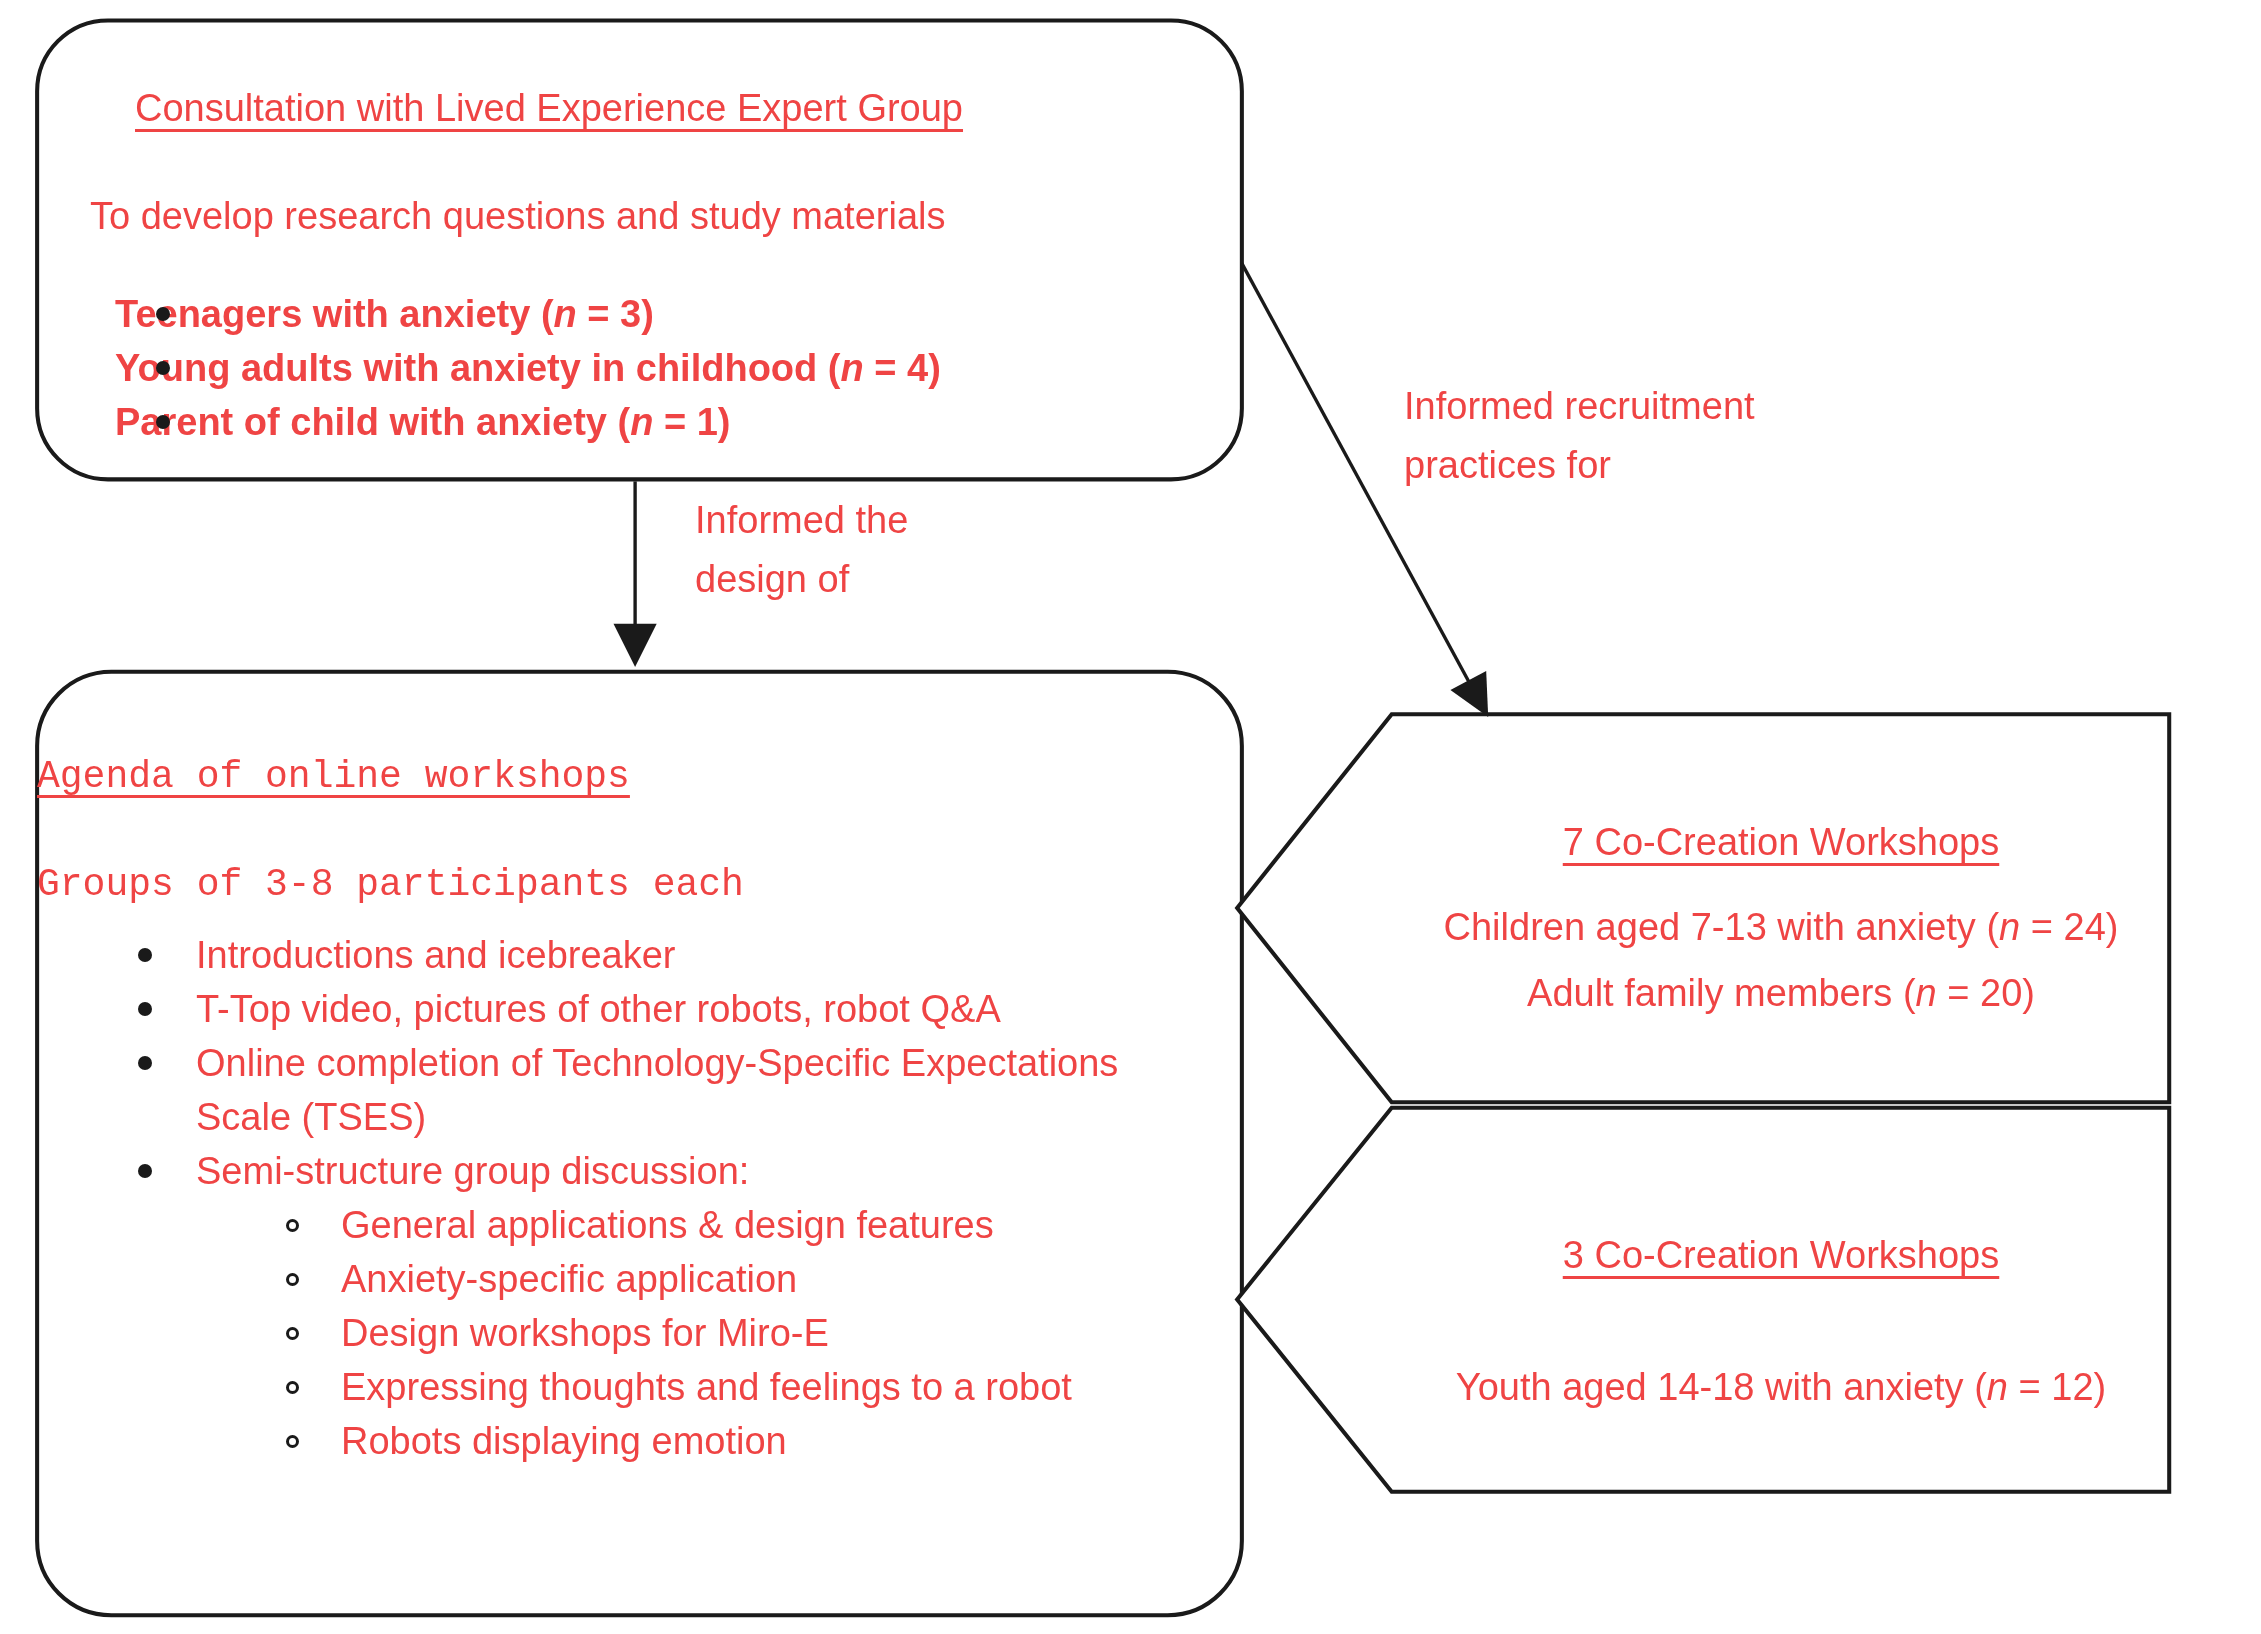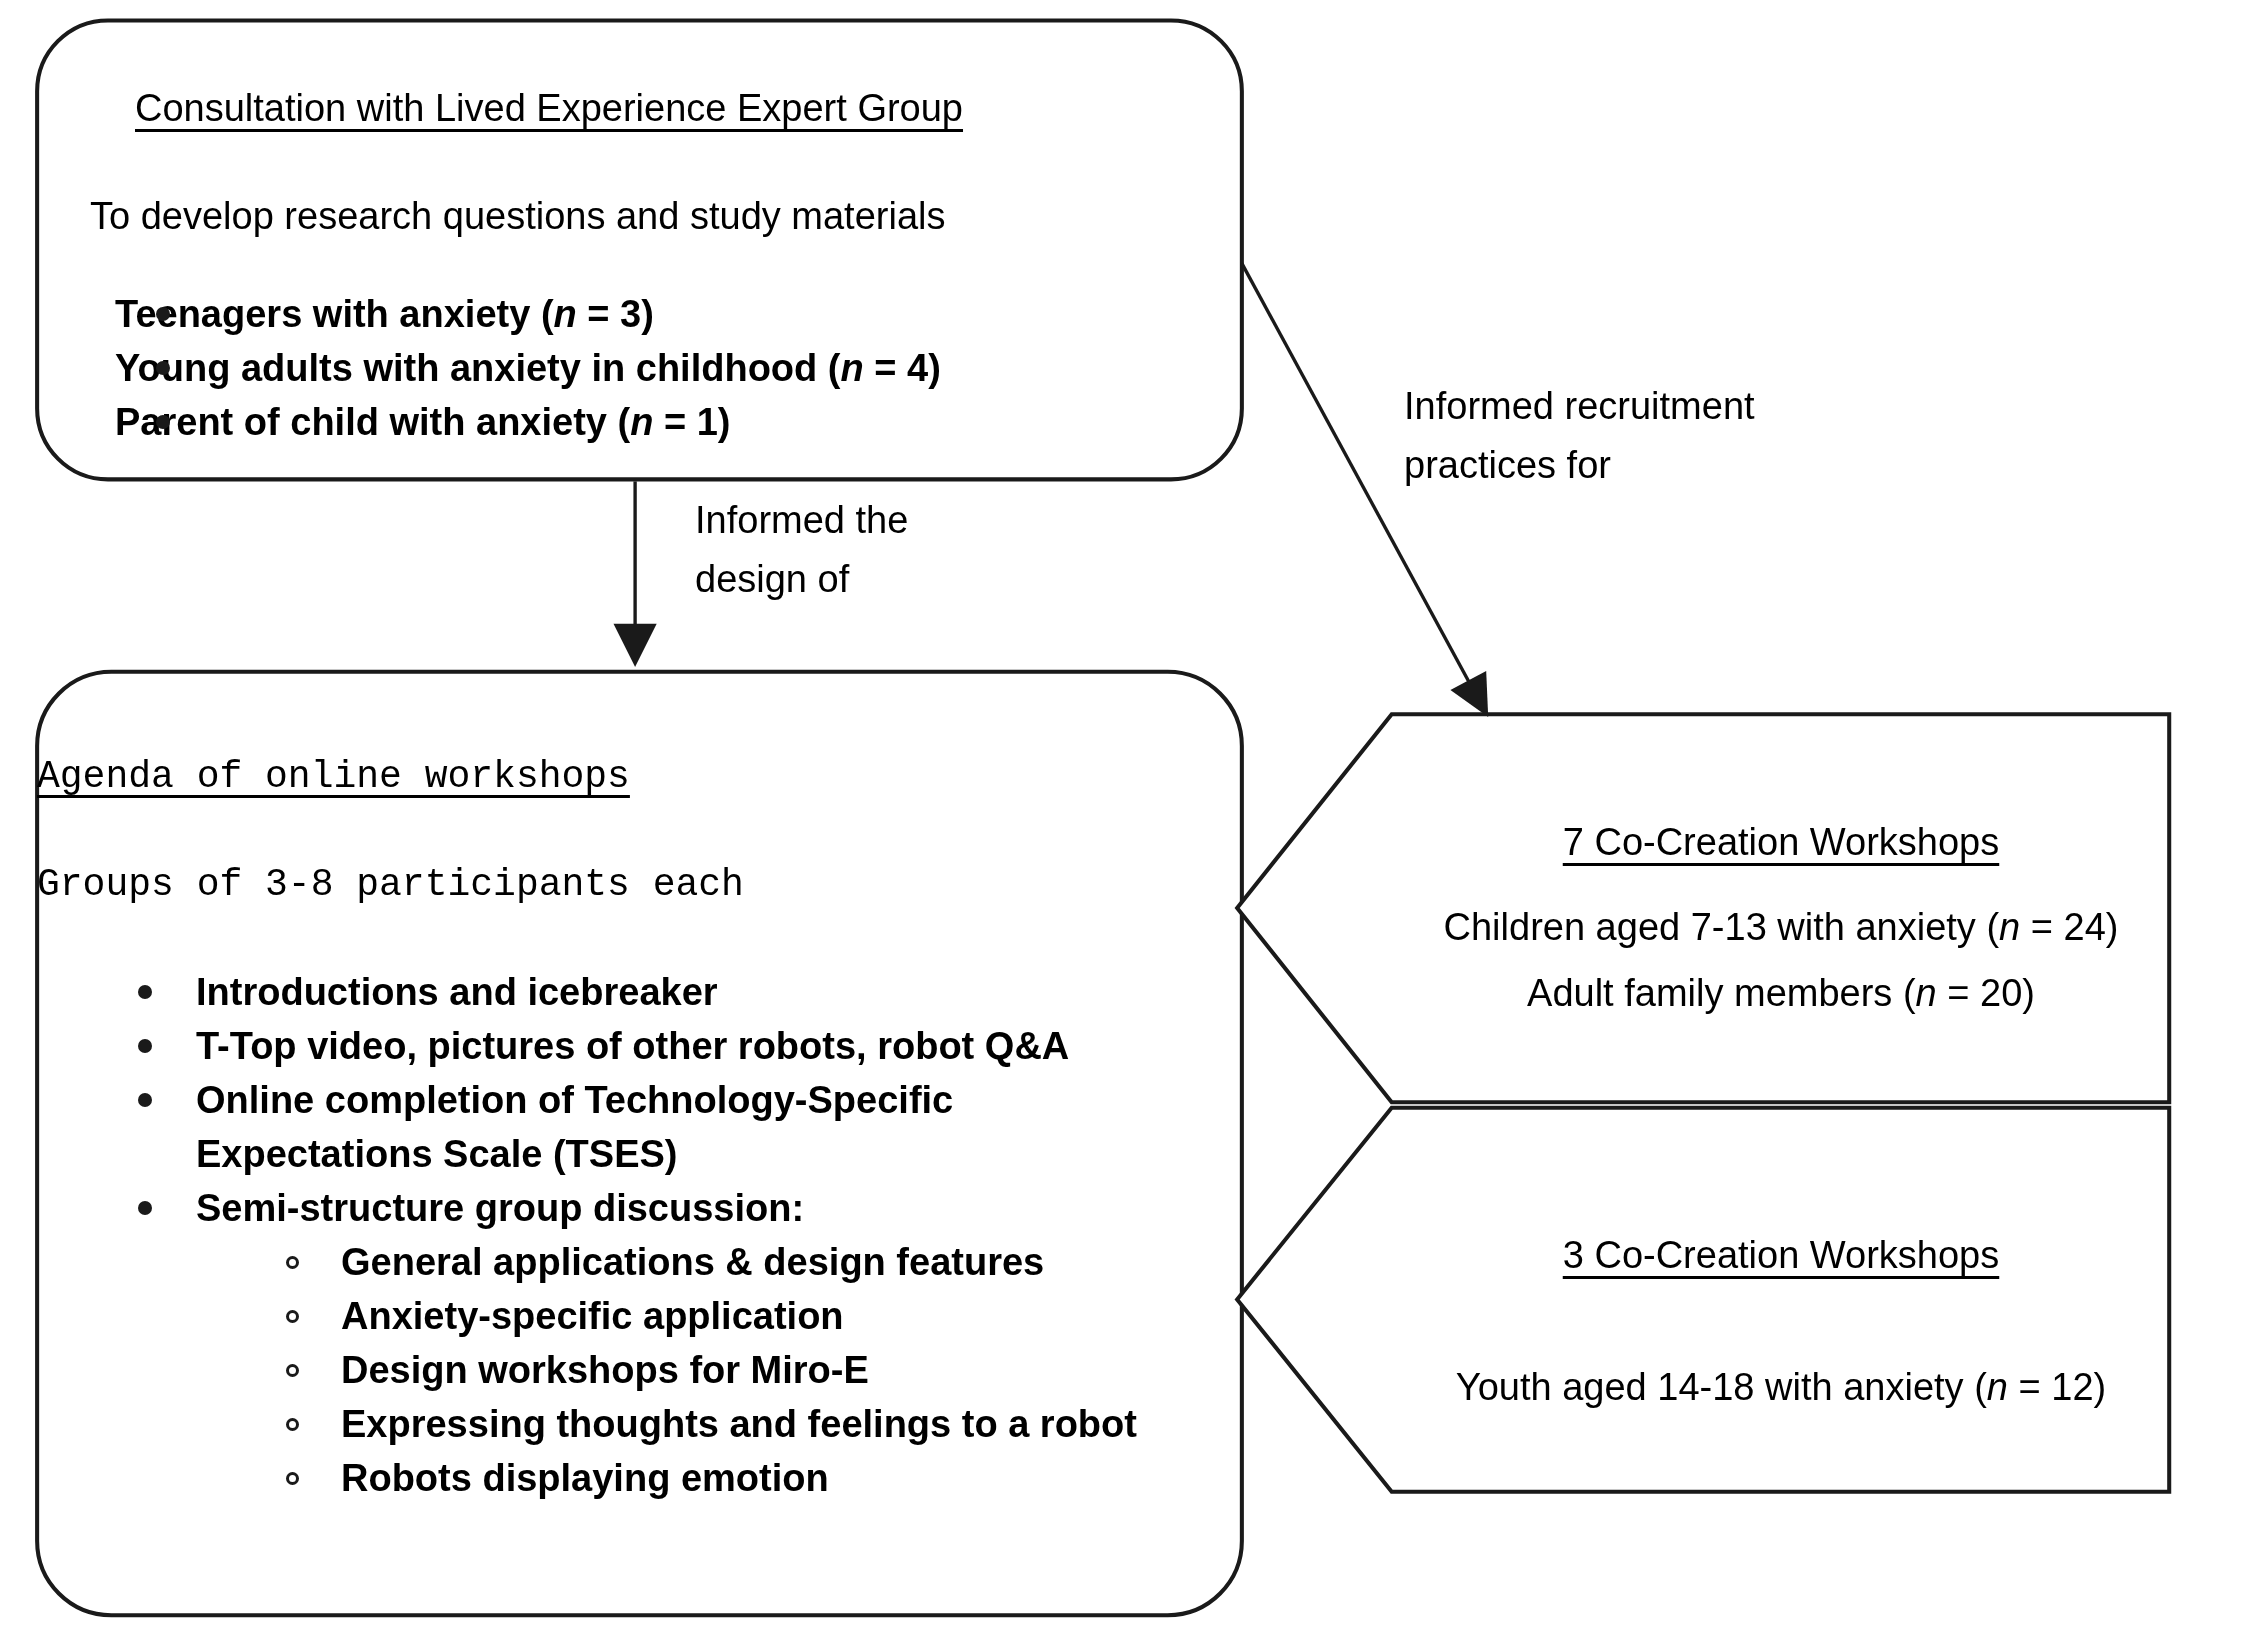--- a/index.html
+++ b/index.html
@@ -4,21 +4,21 @@
 <style>
   html, body { margin: 0; padding: 0; background: #ffffff; }
   #canvas {
     position: relative;
     width: 2261px;
     height: 1635px;
     background: #ffffff;
     font-family: "Liberation Sans", "DejaVu Sans", sans-serif;
     font-size: 38px;
     line-height: 54px;
-    color: #000000;
+    color: #ef4444;
     overflow: hidden;
   }
   svg.layer { position: absolute; left: 0; top: 0; }
   .shape { fill: #ffffff; stroke: #1a1a1a; stroke-width: 6; }
   .aline { fill: none; stroke: #1a1a1a; stroke-width: 5; }
   .ahead { fill: #1a1a1a; stroke: none; }
 
   .tblock { position: absolute; }
   .u {
     text-decoration: underline;
@@ -41,21 +41,21 @@
     width: 14px; height: 14px; border-radius: 50%; background: #1a1a1a;
   }
 
   
   #designlabel  { left: 695px; top: 491px; line-height: 59px; }
   #recruitlabel { left: 1404px; top: 377px; line-height: 59px; }
 
   
   #box2text { left: 37px; top: 672px; width: 1205px; padding-top: 78px; }
   #box2text .subtitle { margin-top: 54px; }
-  ul.b2 { margin-top: 53px; padding-right: 54px; font-weight: bold; }
+  ul.b2 { margin-top: 16px; padding-right: 54px; }
   ul.b2 > li { padding-left: 159px; }
   ul.b2 > li::before {
     content: ""; position: absolute; left: 101px; top: 20px;
     width: 14px; height: 14px; border-radius: 50%; background: #1a1a1a;
   }
   ul.sub { margin: 0; padding-right: 0; }
   ul.sub > li { padding-left: 145px; }
   ul.sub > li::before {
     content: ""; position: absolute; left: 90px; top: 21px;
     width: 7.4px; height: 7.4px; border: 3.4px solid #1a1a1a;

